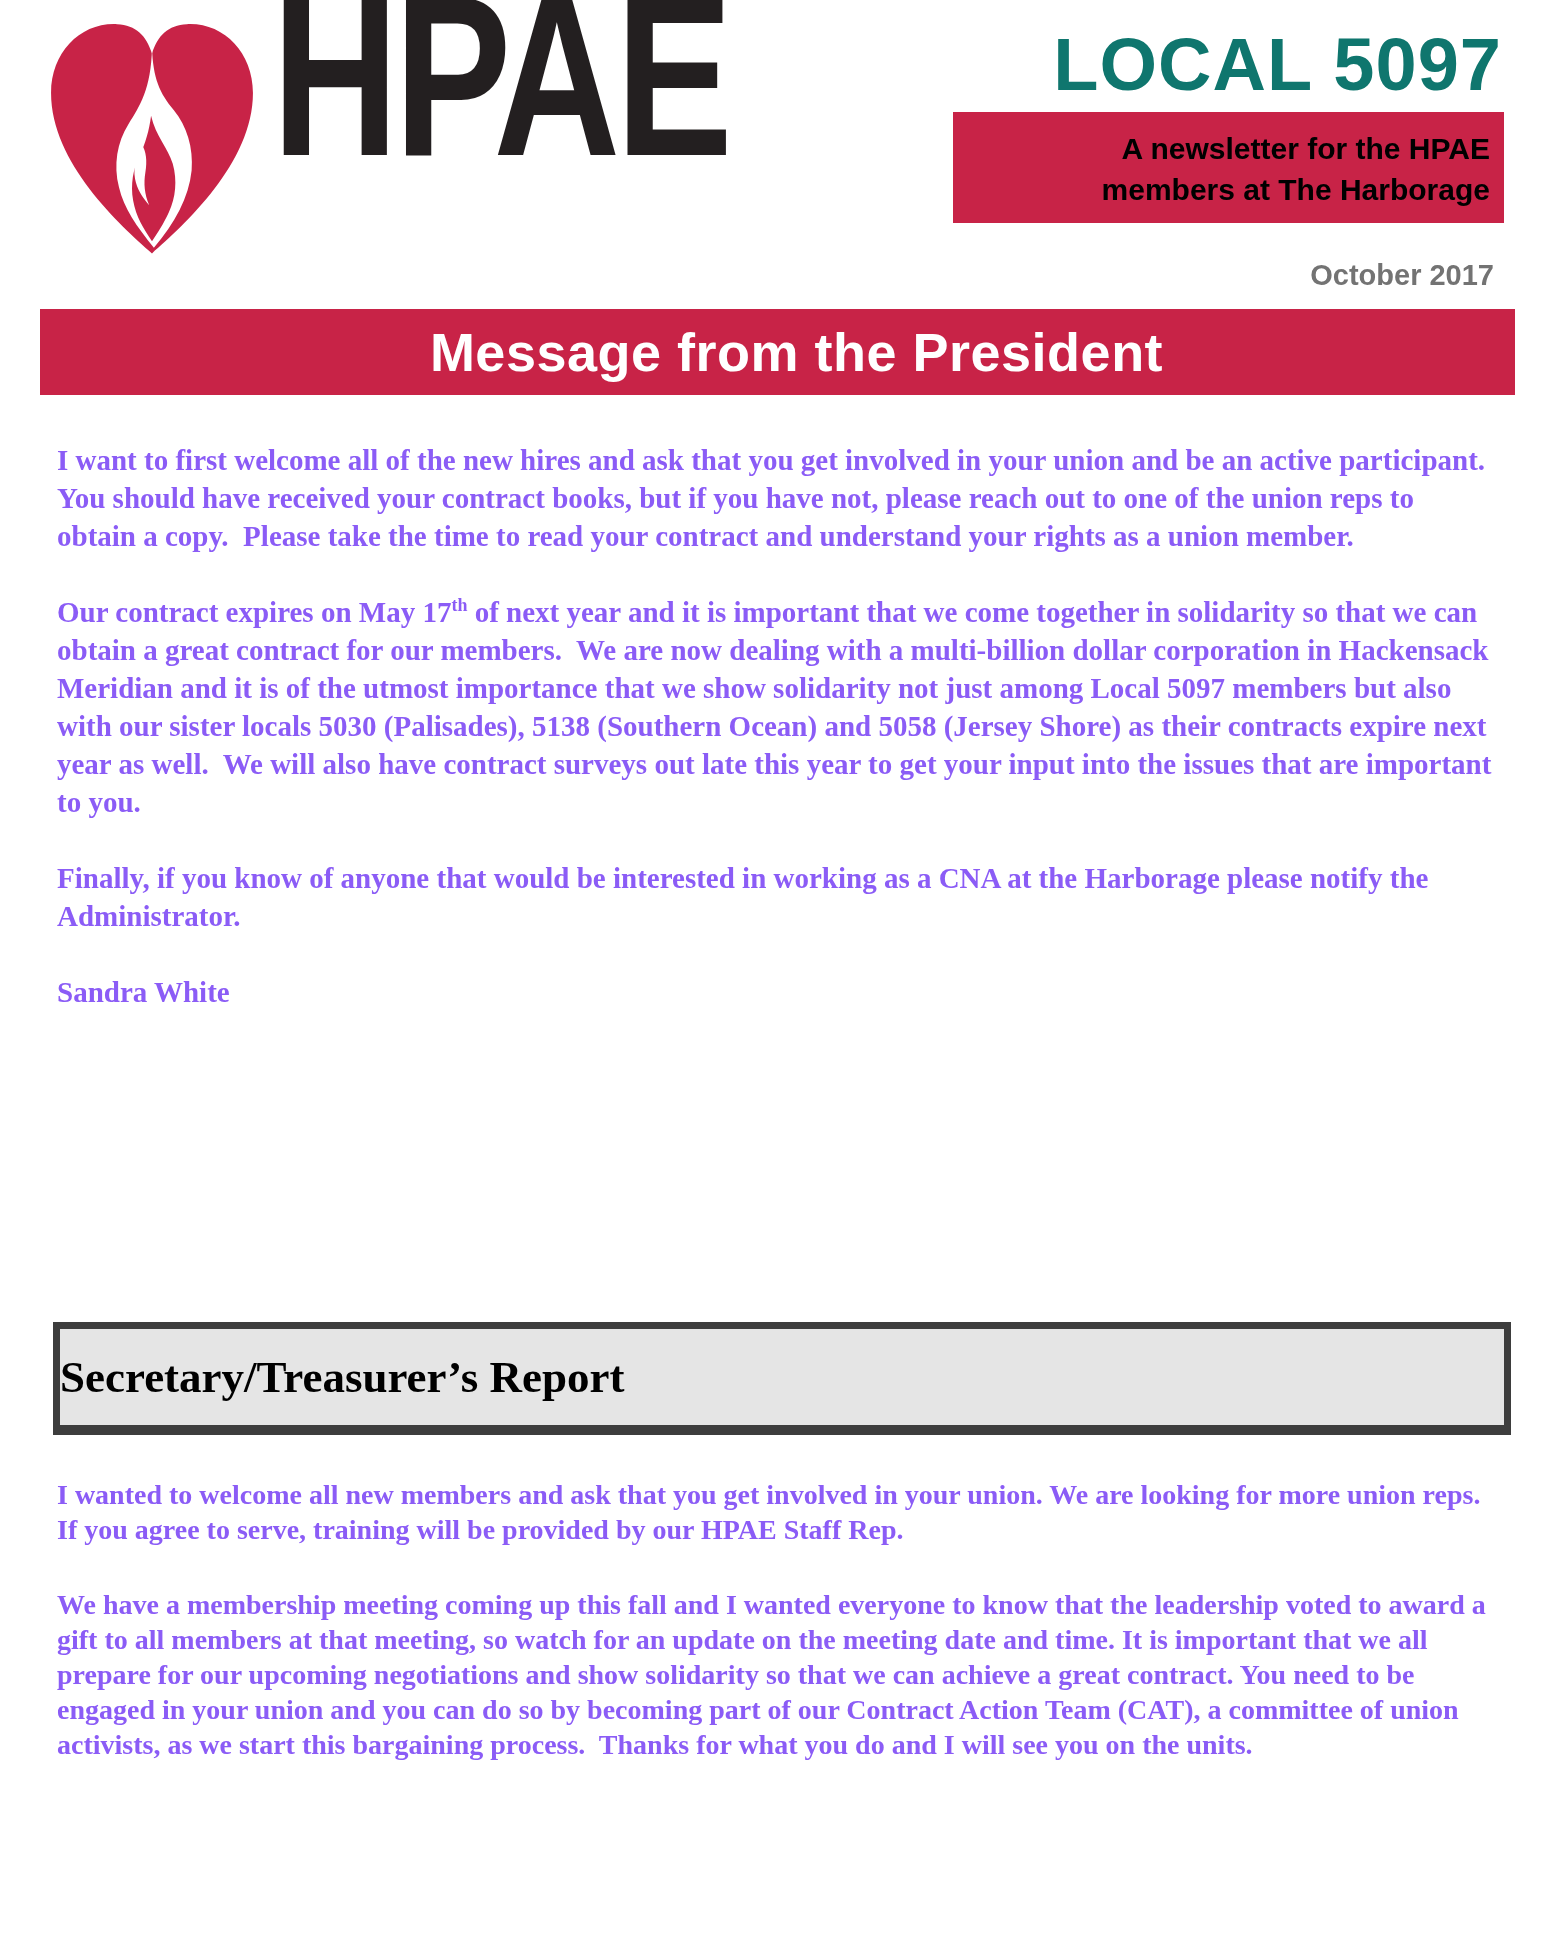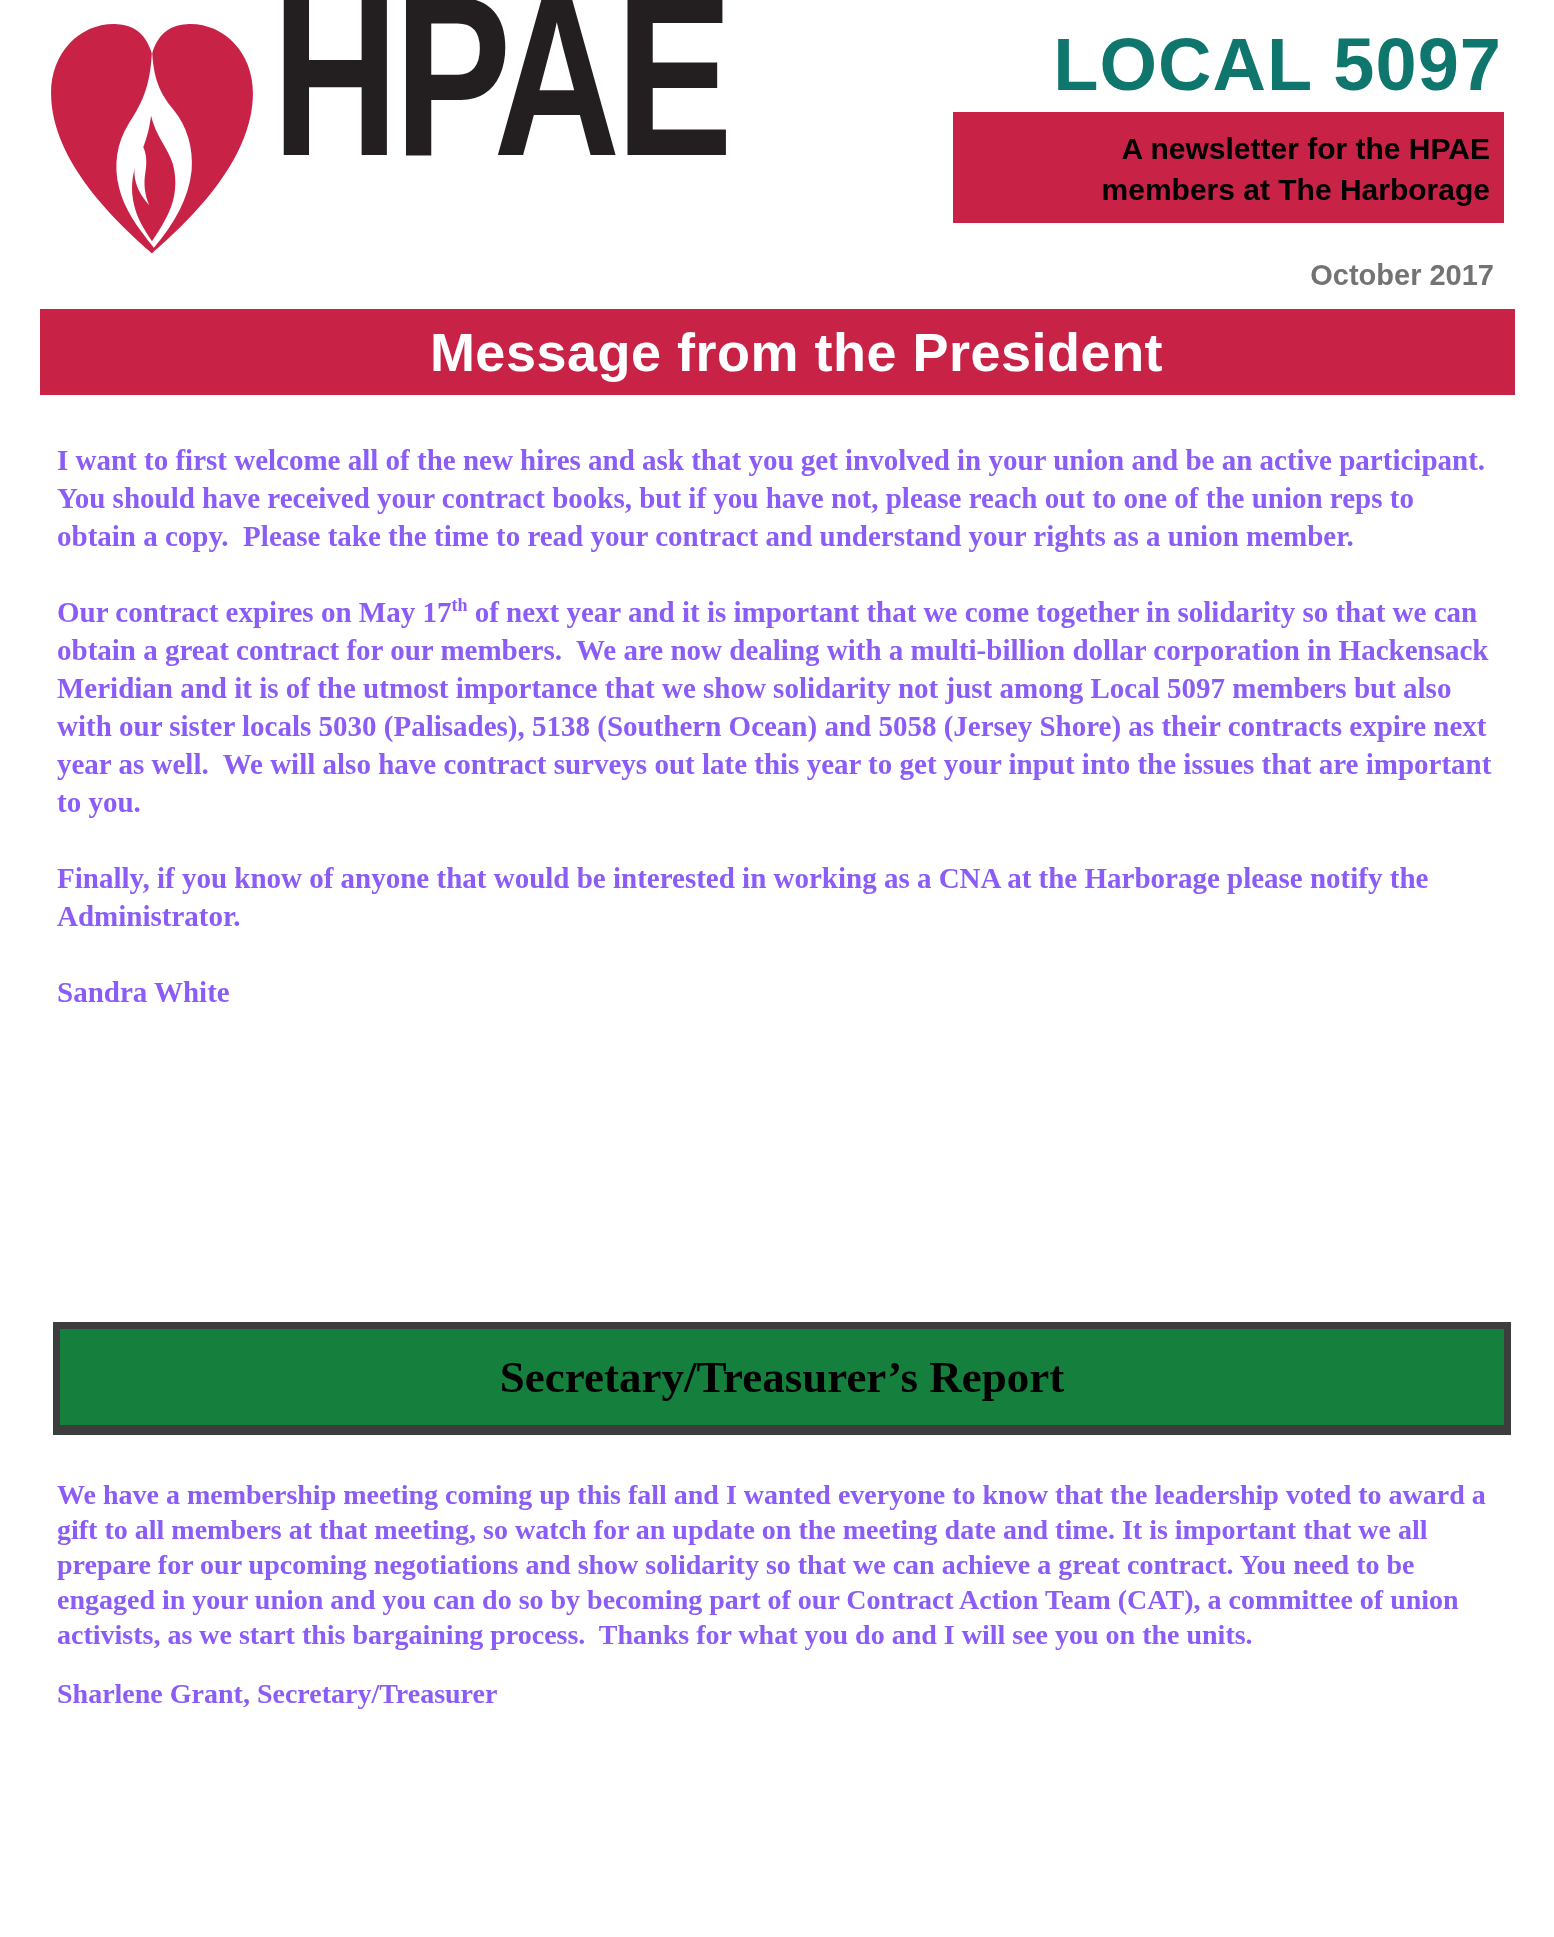--- a/index.html
+++ b/index.html
@@ -108,24 +108,23 @@
     font-size: 0.62em;
     vertical-align: super;
     line-height: 0;
   }
   .treasurer-box {
     position: absolute;
     left: 53px; top: 1322px;
     width: 1458px; height: 113px;
     border: 7px solid #3d3d3d;
     border-bottom-width: 10px;
-    background: #15803d;
+    background: #e5e5e5;
     display: flex;
     align-items: center;
-    justify-content: center;
   }
   .treasurer-box-title {
     font-family: "Liberation Serif", serif;
     font-weight: bold;
     font-size: 45px;
     color: #000000;
     white-space: nowrap;
   }
   .treasurer-body {
     position: absolute;
@@ -196,17 +195,18 @@
     <p><span>Our contract expires on May 17</span><sup>th</sup><span> of next year and it is important that we come together in solidarity so that we can obtain a great contract for our members.  We are now dealing with a multi-billion dollar corporation in Hackensack Meridian and it is of the utmost importance that we show solidarity not just among Local 5097 members but also with our sister locals 5030 (Palisades), 5138 (Southern Ocean) and 5058 (Jersey Shore) as their contracts expire next year as well.  We will also have contract surveys out late this year to get your input into the issues that are important to you.</span></p>
     <p>Finally, if you know of anyone that would be interested in working as a CNA at the Harborage please notify the Administrator.</p>
     <p class="signature">Sandra White</p>
   </div>
 
   <div class="treasurer-box">
     <div class="treasurer-box-title">Secretary/Treasurer’s Report</div>
   </div>
 
   <div class="treasurer-body serif-body">
+    <p class="para-1">I wanted to welcome all new members and ask that you get involved in your union. We are looking for more union reps. If you agree to serve, training will be provided by our HPAE Staff Rep.</p>
     <p class="para-2">We have a membership meeting coming up this fall and I wanted everyone to know that the leadership voted to award a gift to all members at that meeting, so watch for an update on the meeting date and time. It is important that we all prepare for our upcoming negotiations and show solidarity so that we can achieve a great contract. You need to be engaged in your union and you can do so by becoming part of our Contract Action Team (CAT), a committee of union activists, as we start this bargaining process.  Thanks for what you do and I will see you on the units.</p>
     <p class="signature">Sharlene Grant, Secretary/Treasurer</p>
   </div>
 
 </div>
 
 </body></html>

